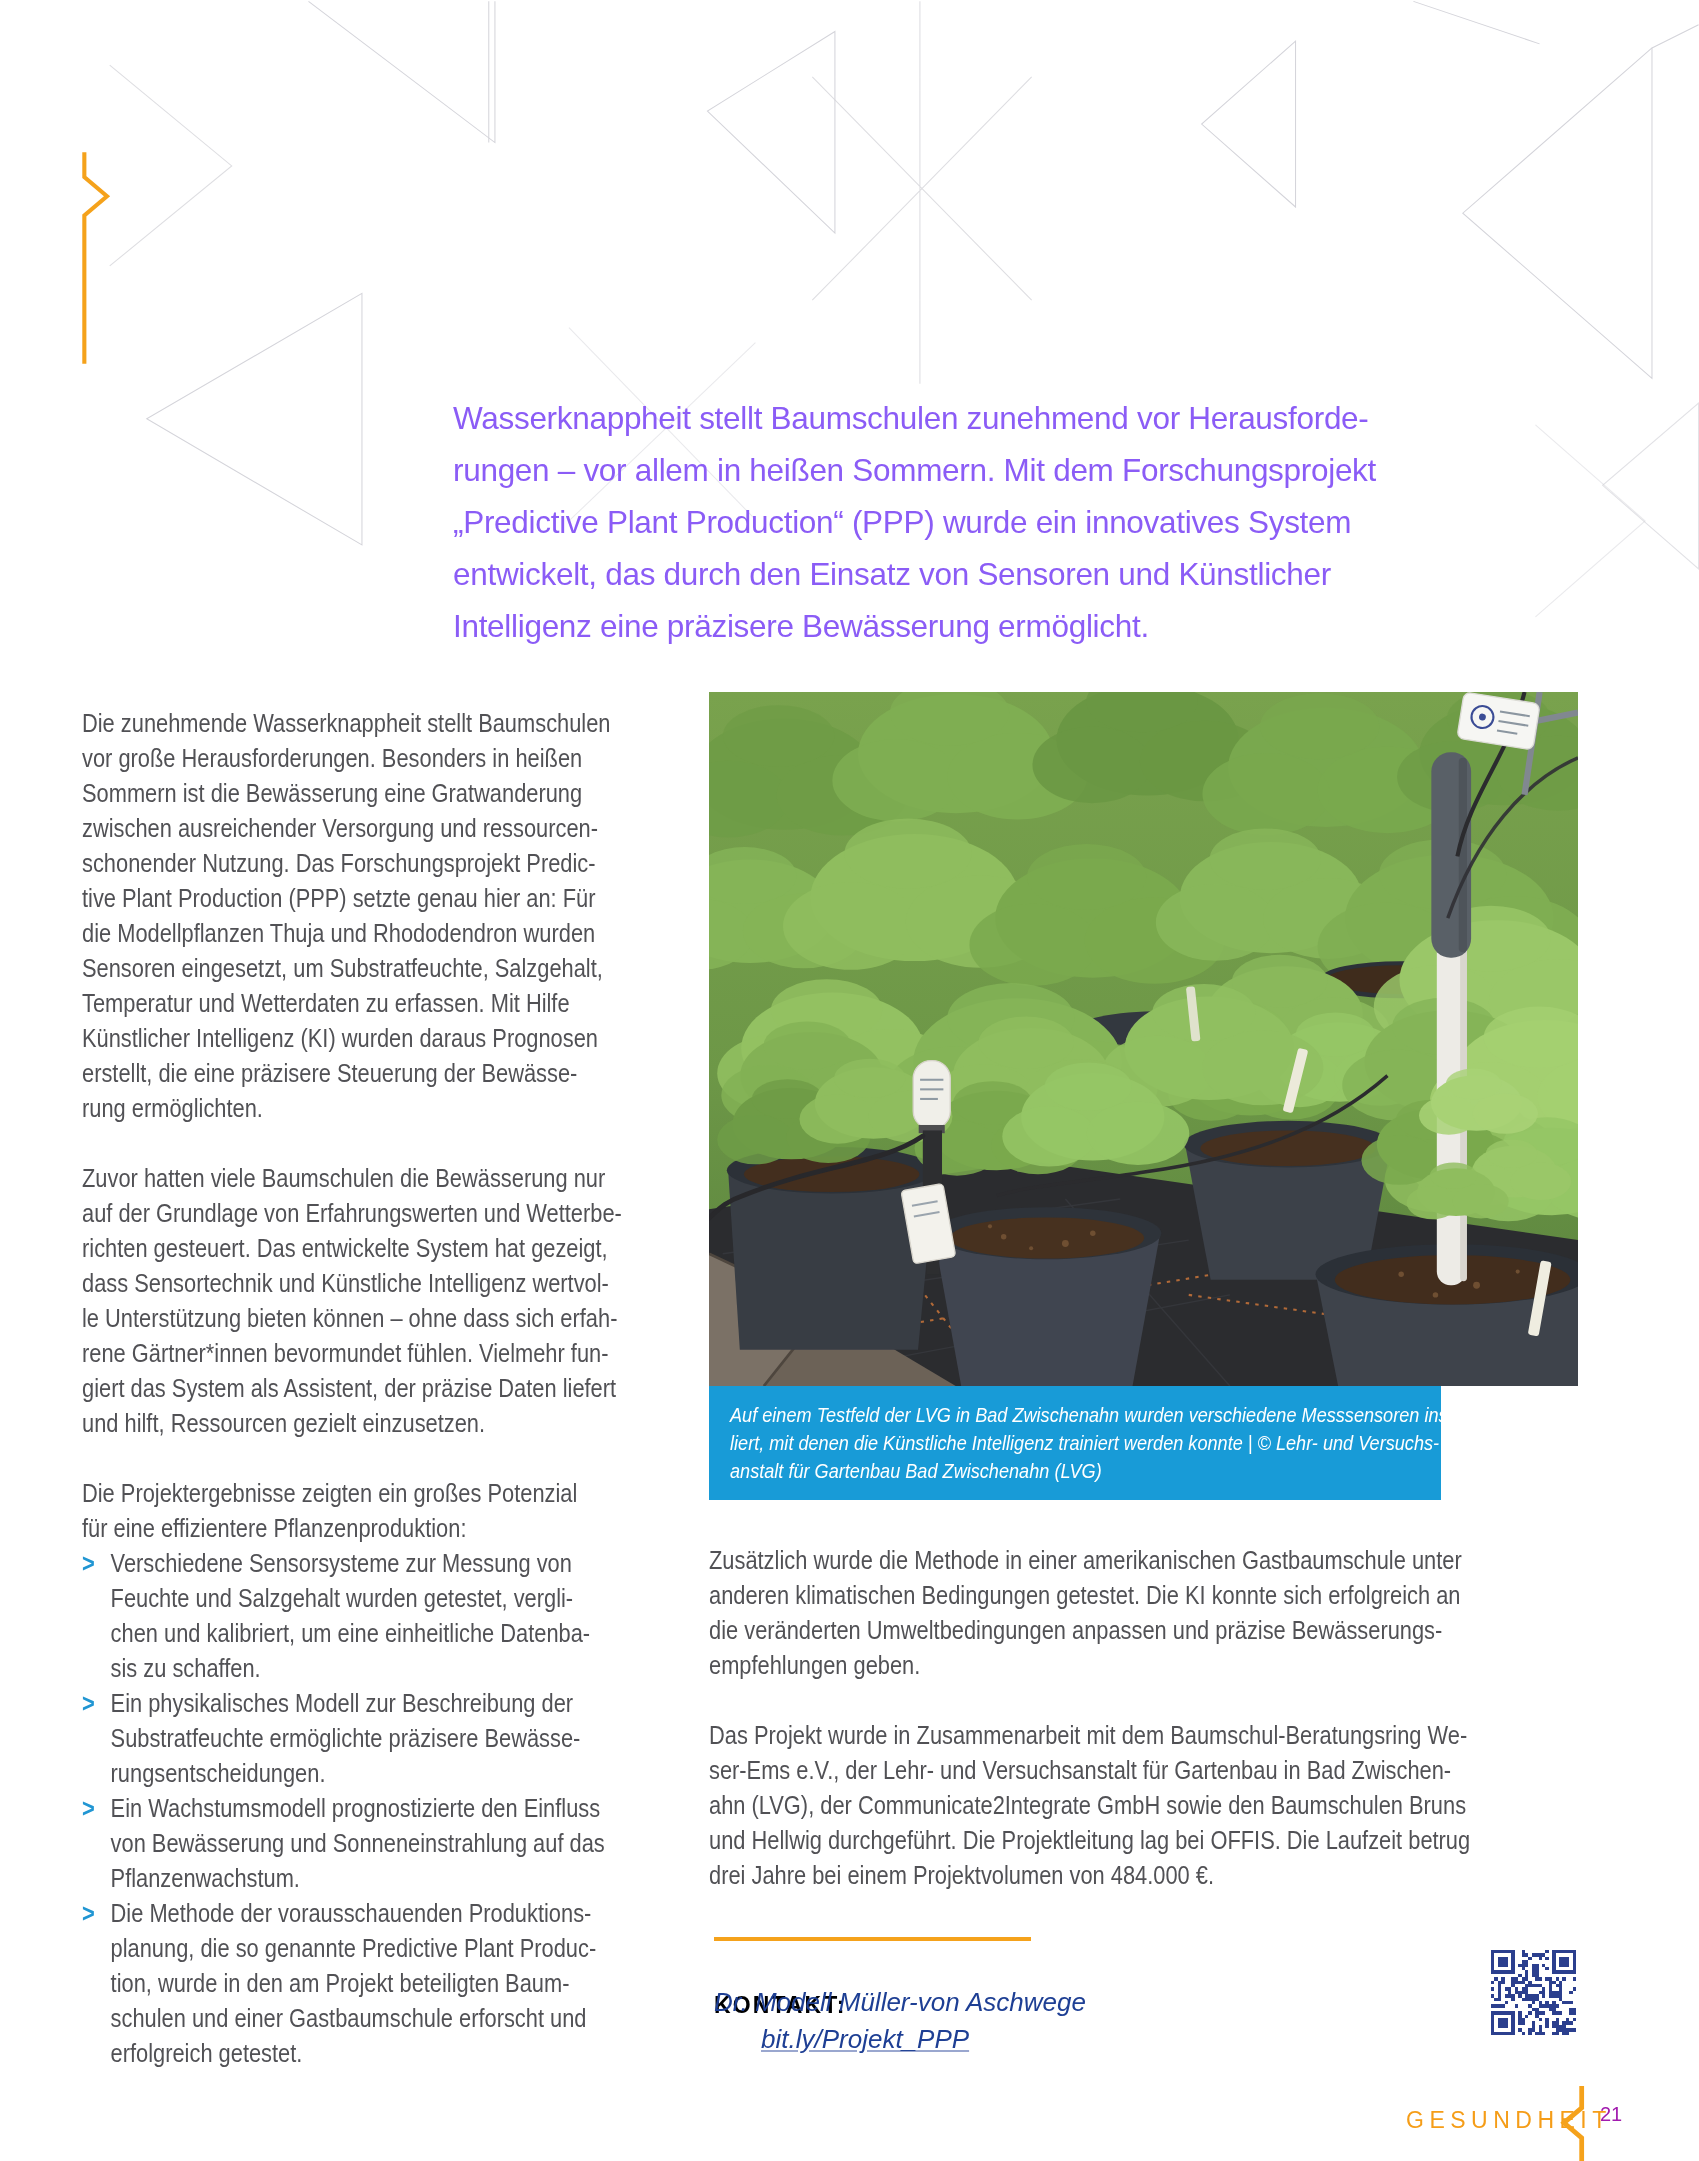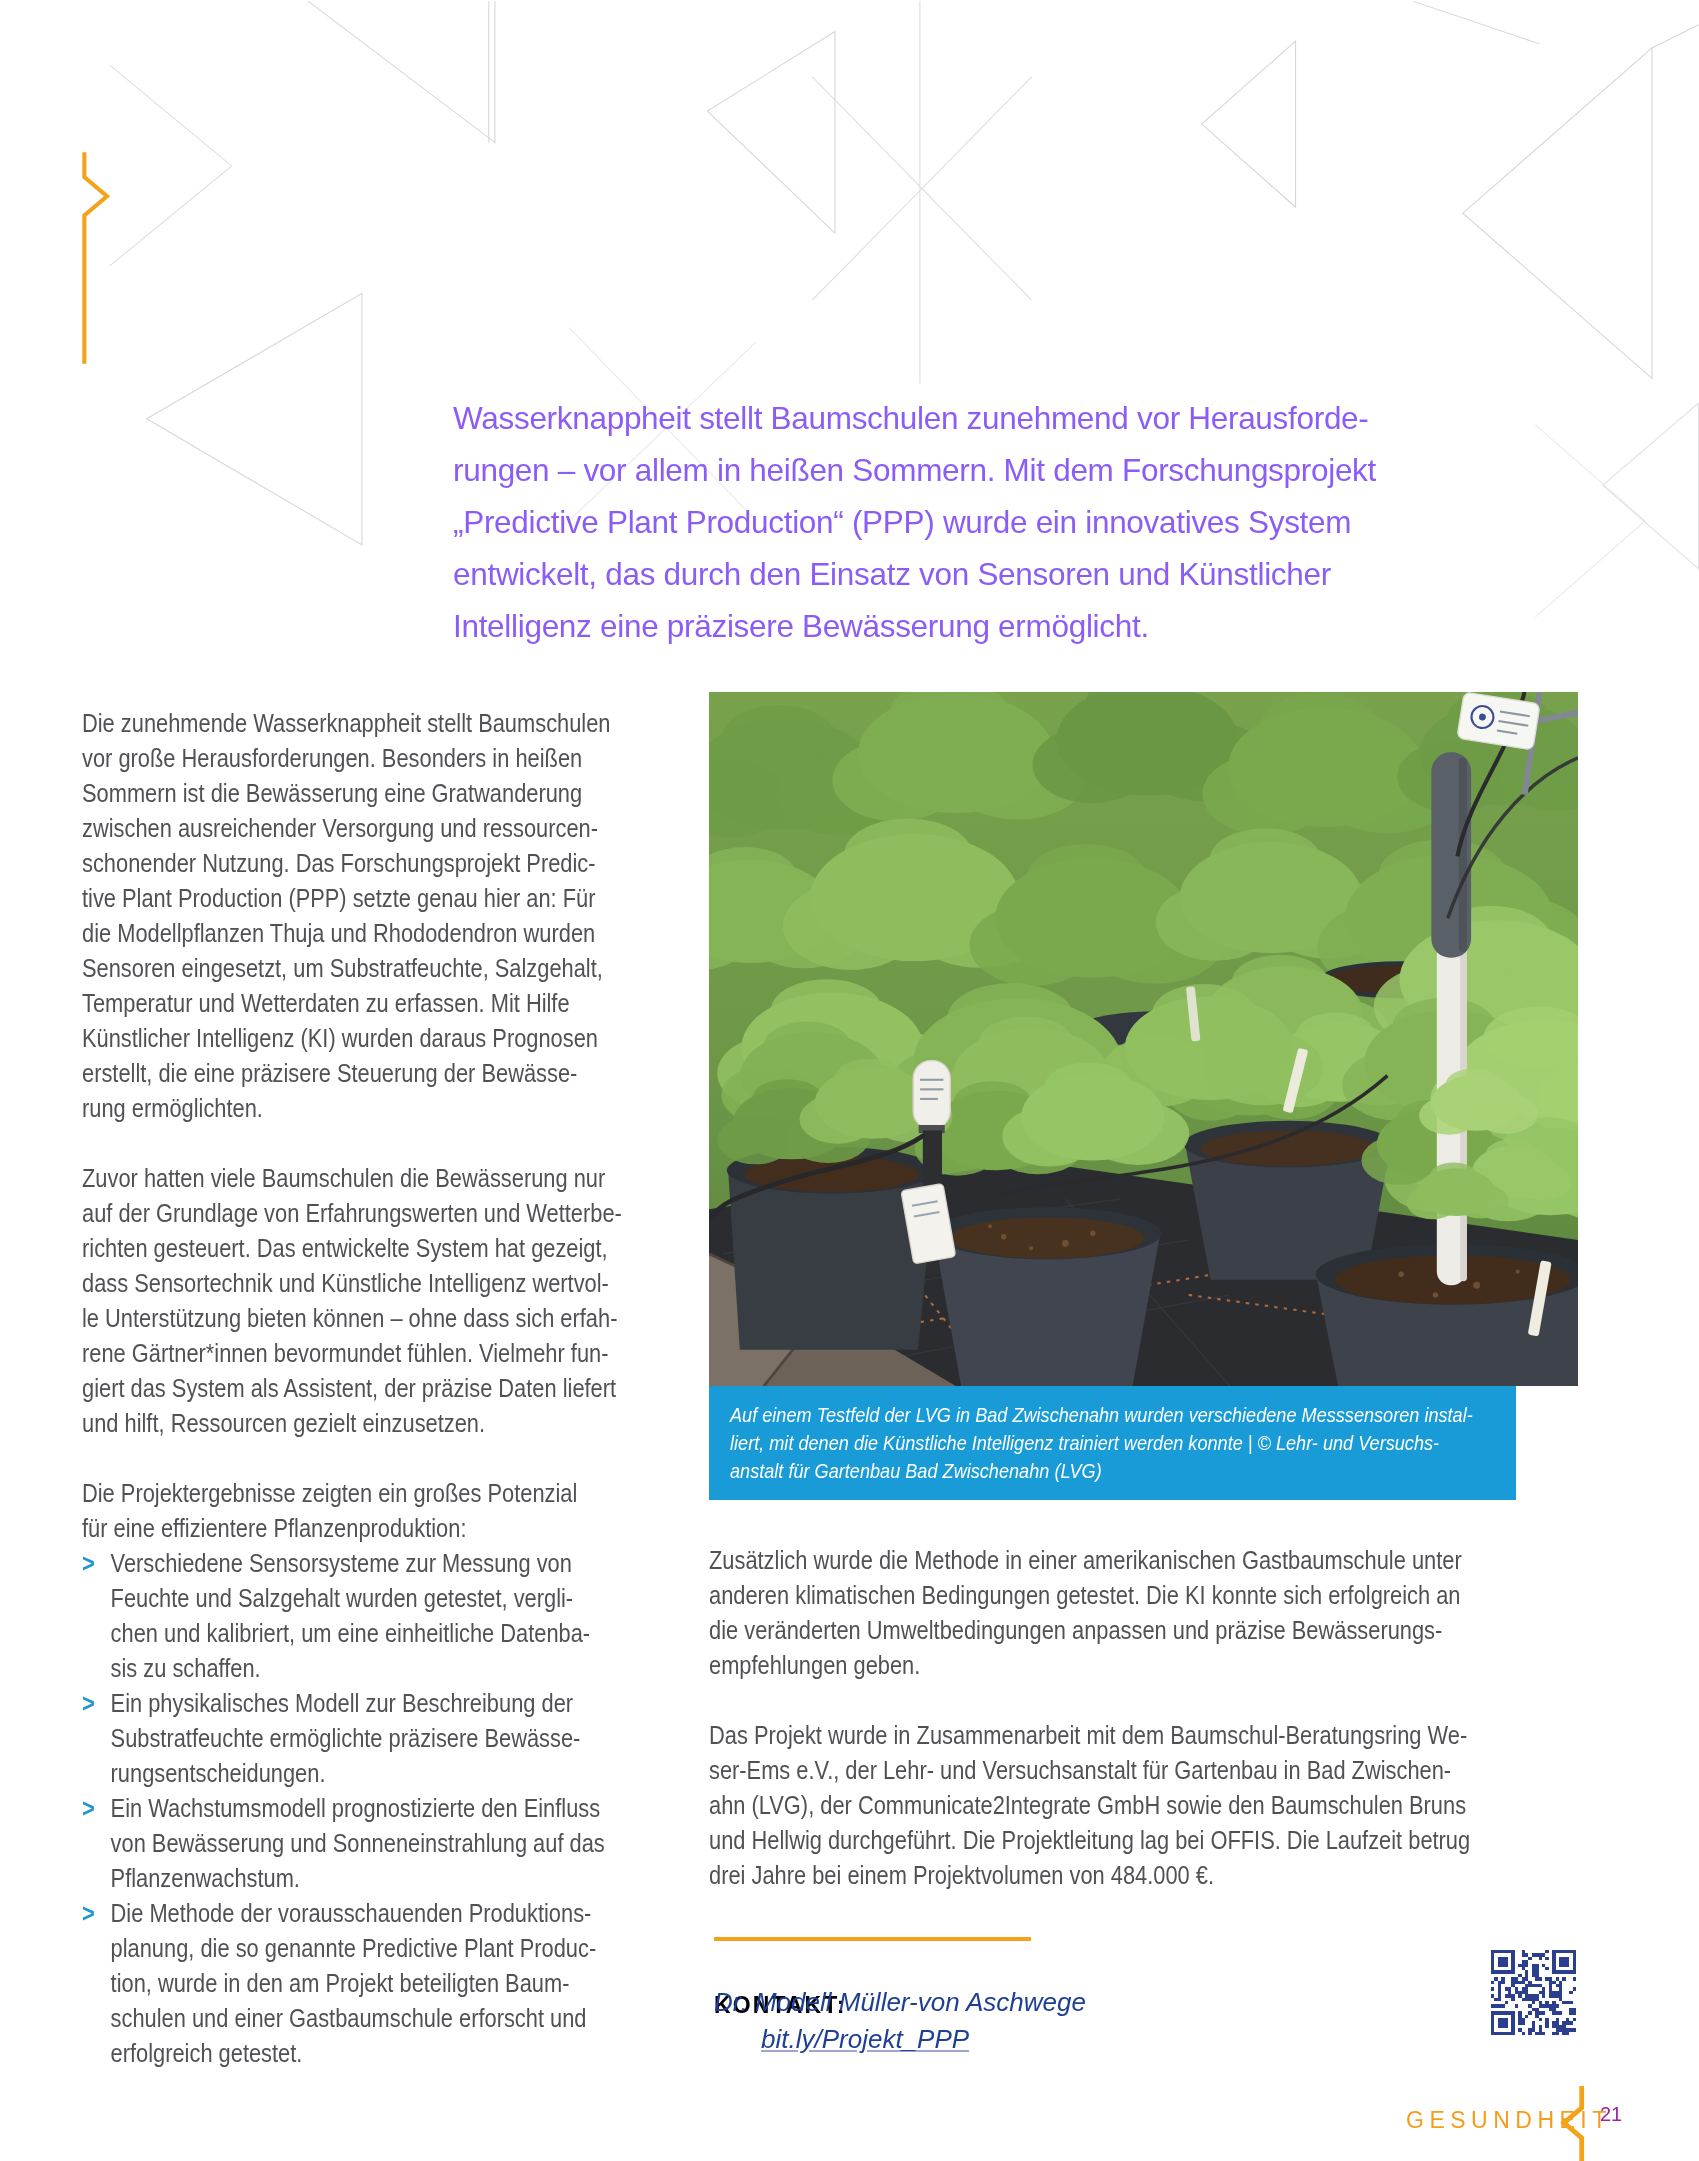--- a/index.html
+++ b/index.html
@@ -21,21 +21,21 @@
            font-size:26px;line-height:35px;color:#515155;}
   .leftcol p{margin:0 0 35px 0;white-space:pre-line;}
   .results-intro{margin:0 !important;}
   .bullets{margin:0;padding:0;list-style:none;}
   .bullet{display:flex;}
   .bullet .marker{width:34px;flex:none;color:#2196d3;font-weight:700;}
   .bullet .btext{white-space:pre-line;}
   
   .photo{position:absolute;left:709px;top:692px;width:869px;height:694px;overflow:hidden;}
   .photo svg{display:block;width:100%;height:100%;}
-  .caption{position:absolute;left:709px;top:1386px;width:807px;height:114px;box-sizing:border-box;
+  .caption{position:absolute;left:709px;top:1386px;width:732px;height:114px;box-sizing:border-box;
            background:#189bd7;padding:15px 20.6px;}
   .caption-text{font-style:italic;font-size:20.6px;line-height:28px;color:#ffffff;
                 white-space:pre;transform:scaleX(0.88);transform-origin:0 0;}
   
   .rightcol{position:absolute;left:709px;top:1543px;width:1062px;
             transform:scaleX(0.84);transform-origin:0 0;
             font-size:26px;line-height:35px;color:#515155;}
   .rightcol p{margin:0 0 35px 0;white-space:pre-line;}
   
   .divider{position:absolute;left:714px;top:1937px;width:317px;height:0;border-top:4.1px solid #f5a21b;}

